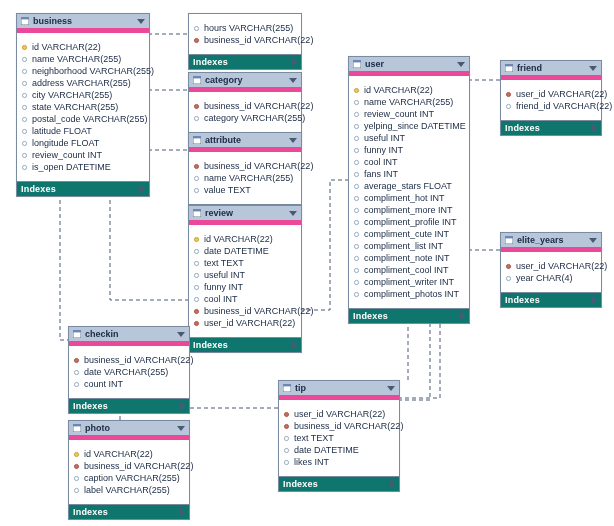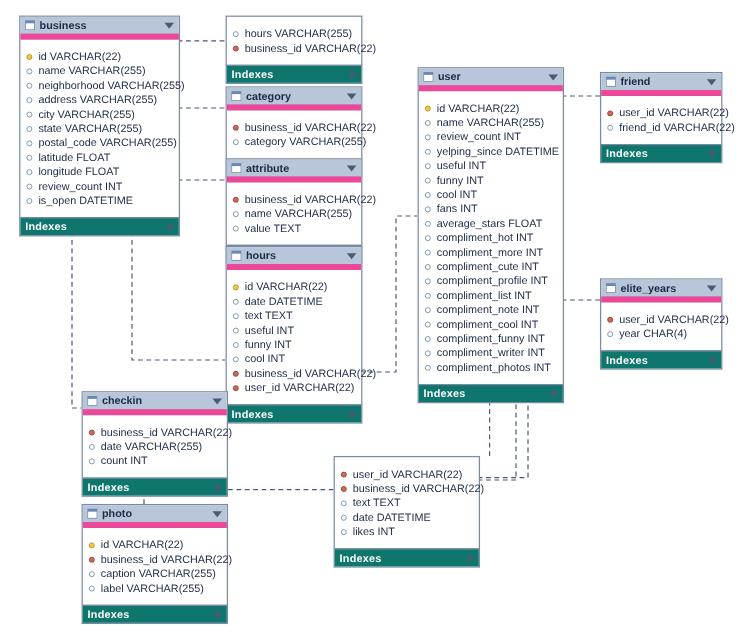--- a/index.html
+++ b/index.html
@@ -263,21 +263,21 @@
       </div>
     </div>
     <div class="tbl" style="left: 188px; top: 205px; width: 112px;">
       <div class="hdr">
         <span class="ticon">
           <svg viewBox="0 0 10 10">
             <rect x="0" y="0" width="10" height="10" fill="#fff" stroke="#4a5a74"></rect>
             <rect x="0" y="0" width="10" height="3" fill="#6a87b5"></rect>
           </svg>
         </span>
-        <span class="tname">hours</span>
+        <span class="tname">review</span>
         <span class="tri"></span>
       </div>
       <div class="cols">
         <div class="col">
           <span class="cicon">
             <svg viewBox="0 0 10 10">
               <circle cx="5" cy="5" r="3" fill="#f2c84b" stroke="#b08a1a"></circle>
             </svg>
           </span>
           <span class="cname">id VARCHAR(22)</span>
@@ -430,20 +430,30 @@
           </span>
           <span class="cname">label VARCHAR(255)</span>
         </div>
       </div>
       <div class="idx">
         <span class="ilabel">Indexes</span>
         <span class="tri2"></span>
       </div>
     </div>
     <div class="tbl" style="left: 278px; top: 380px; width: 120px;">
+      <div class="hdr">
+        <span class="ticon">
+          <svg viewBox="0 0 10 10">
+            <rect x="0" y="0" width="10" height="10" fill="#fff" stroke="#4a5a74"></rect>
+            <rect x="0" y="0" width="10" height="3" fill="#6a87b5"></rect>
+          </svg>
+        </span>
+        <span class="tname">tip</span>
+        <span class="tri"></span>
+      </div>
       <div class="cols">
         <div class="col">
           <span class="cicon">
             <svg viewBox="0 0 10 10">
               <circle cx="5" cy="5" r="3" fill="#d06a5a" stroke="#8a3a2f"></circle>
             </svg>
           </span>
           <span class="cname">user_id VARCHAR(22)</span>
         </div>
         <div class="col">
@@ -583,36 +593,36 @@
             </svg>
           </span>
           <span class="cname">compliment_more INT</span>
         </div>
         <div class="col">
           <span class="cicon">
             <svg viewBox="0 0 10 10">
               <circle cx="5" cy="5" r="3" fill="none" stroke="#6a8aa5"></circle>
             </svg>
           </span>
+          <span class="cname">compliment_profile INT</span>
+        </div>
+        <div class="col">
+          <span class="cicon">
+            <svg viewBox="0 0 10 10">
+              <circle cx="5" cy="5" r="3" fill="none" stroke="#6a8aa5"></circle>
+            </svg>
+          </span>
           <span class="cname">compliment_cute INT</span>
         </div>
         <div class="col">
           <span class="cicon">
             <svg viewBox="0 0 10 10">
               <circle cx="5" cy="5" r="3" fill="none" stroke="#6a8aa5"></circle>
             </svg>
           </span>
-          <span class="cname">compliment_profile INT</span>
-        </div>
-        <div class="col">
-          <span class="cicon">
-            <svg viewBox="0 0 10 10">
-              <circle cx="5" cy="5" r="3" fill="none" stroke="#6a8aa5"></circle>
-            </svg>
-          </span>
           <span class="cname">compliment_list INT</span>
         </div>
         <div class="col">
           <span class="cicon">
             <svg viewBox="0 0 10 10">
               <circle cx="5" cy="5" r="3" fill="none" stroke="#6a8aa5"></circle>
             </svg>
           </span>
           <span class="cname">compliment_note INT</span>
         </div>
@@ -623,28 +633,20 @@
             </svg>
           </span>
           <span class="cname">compliment_cool INT</span>
         </div>
         <div class="col">
           <span class="cicon">
             <svg viewBox="0 0 10 10">
               <circle cx="5" cy="5" r="3" fill="none" stroke="#6a8aa5"></circle>
             </svg>
           </span>
-          <span class="cname">compliment_funny INT</span>
-        </div>
-        <div class="col">
-          <span class="cicon">
-            <svg viewBox="0 0 10 10">
-              <circle cx="5" cy="5" r="3" fill="none" stroke="#6a8aa5"></circle>
-            </svg>
-          </span>
           <span class="cname">compliment_writer INT</span>
         </div>
         <div class="col">
           <span class="cicon">
             <svg viewBox="0 0 10 10">
               <circle cx="5" cy="5" r="3" fill="none" stroke="#6a8aa5"></circle>
             </svg>
           </span>
           <span class="cname">compliment_photos INT</span>
         </div>

